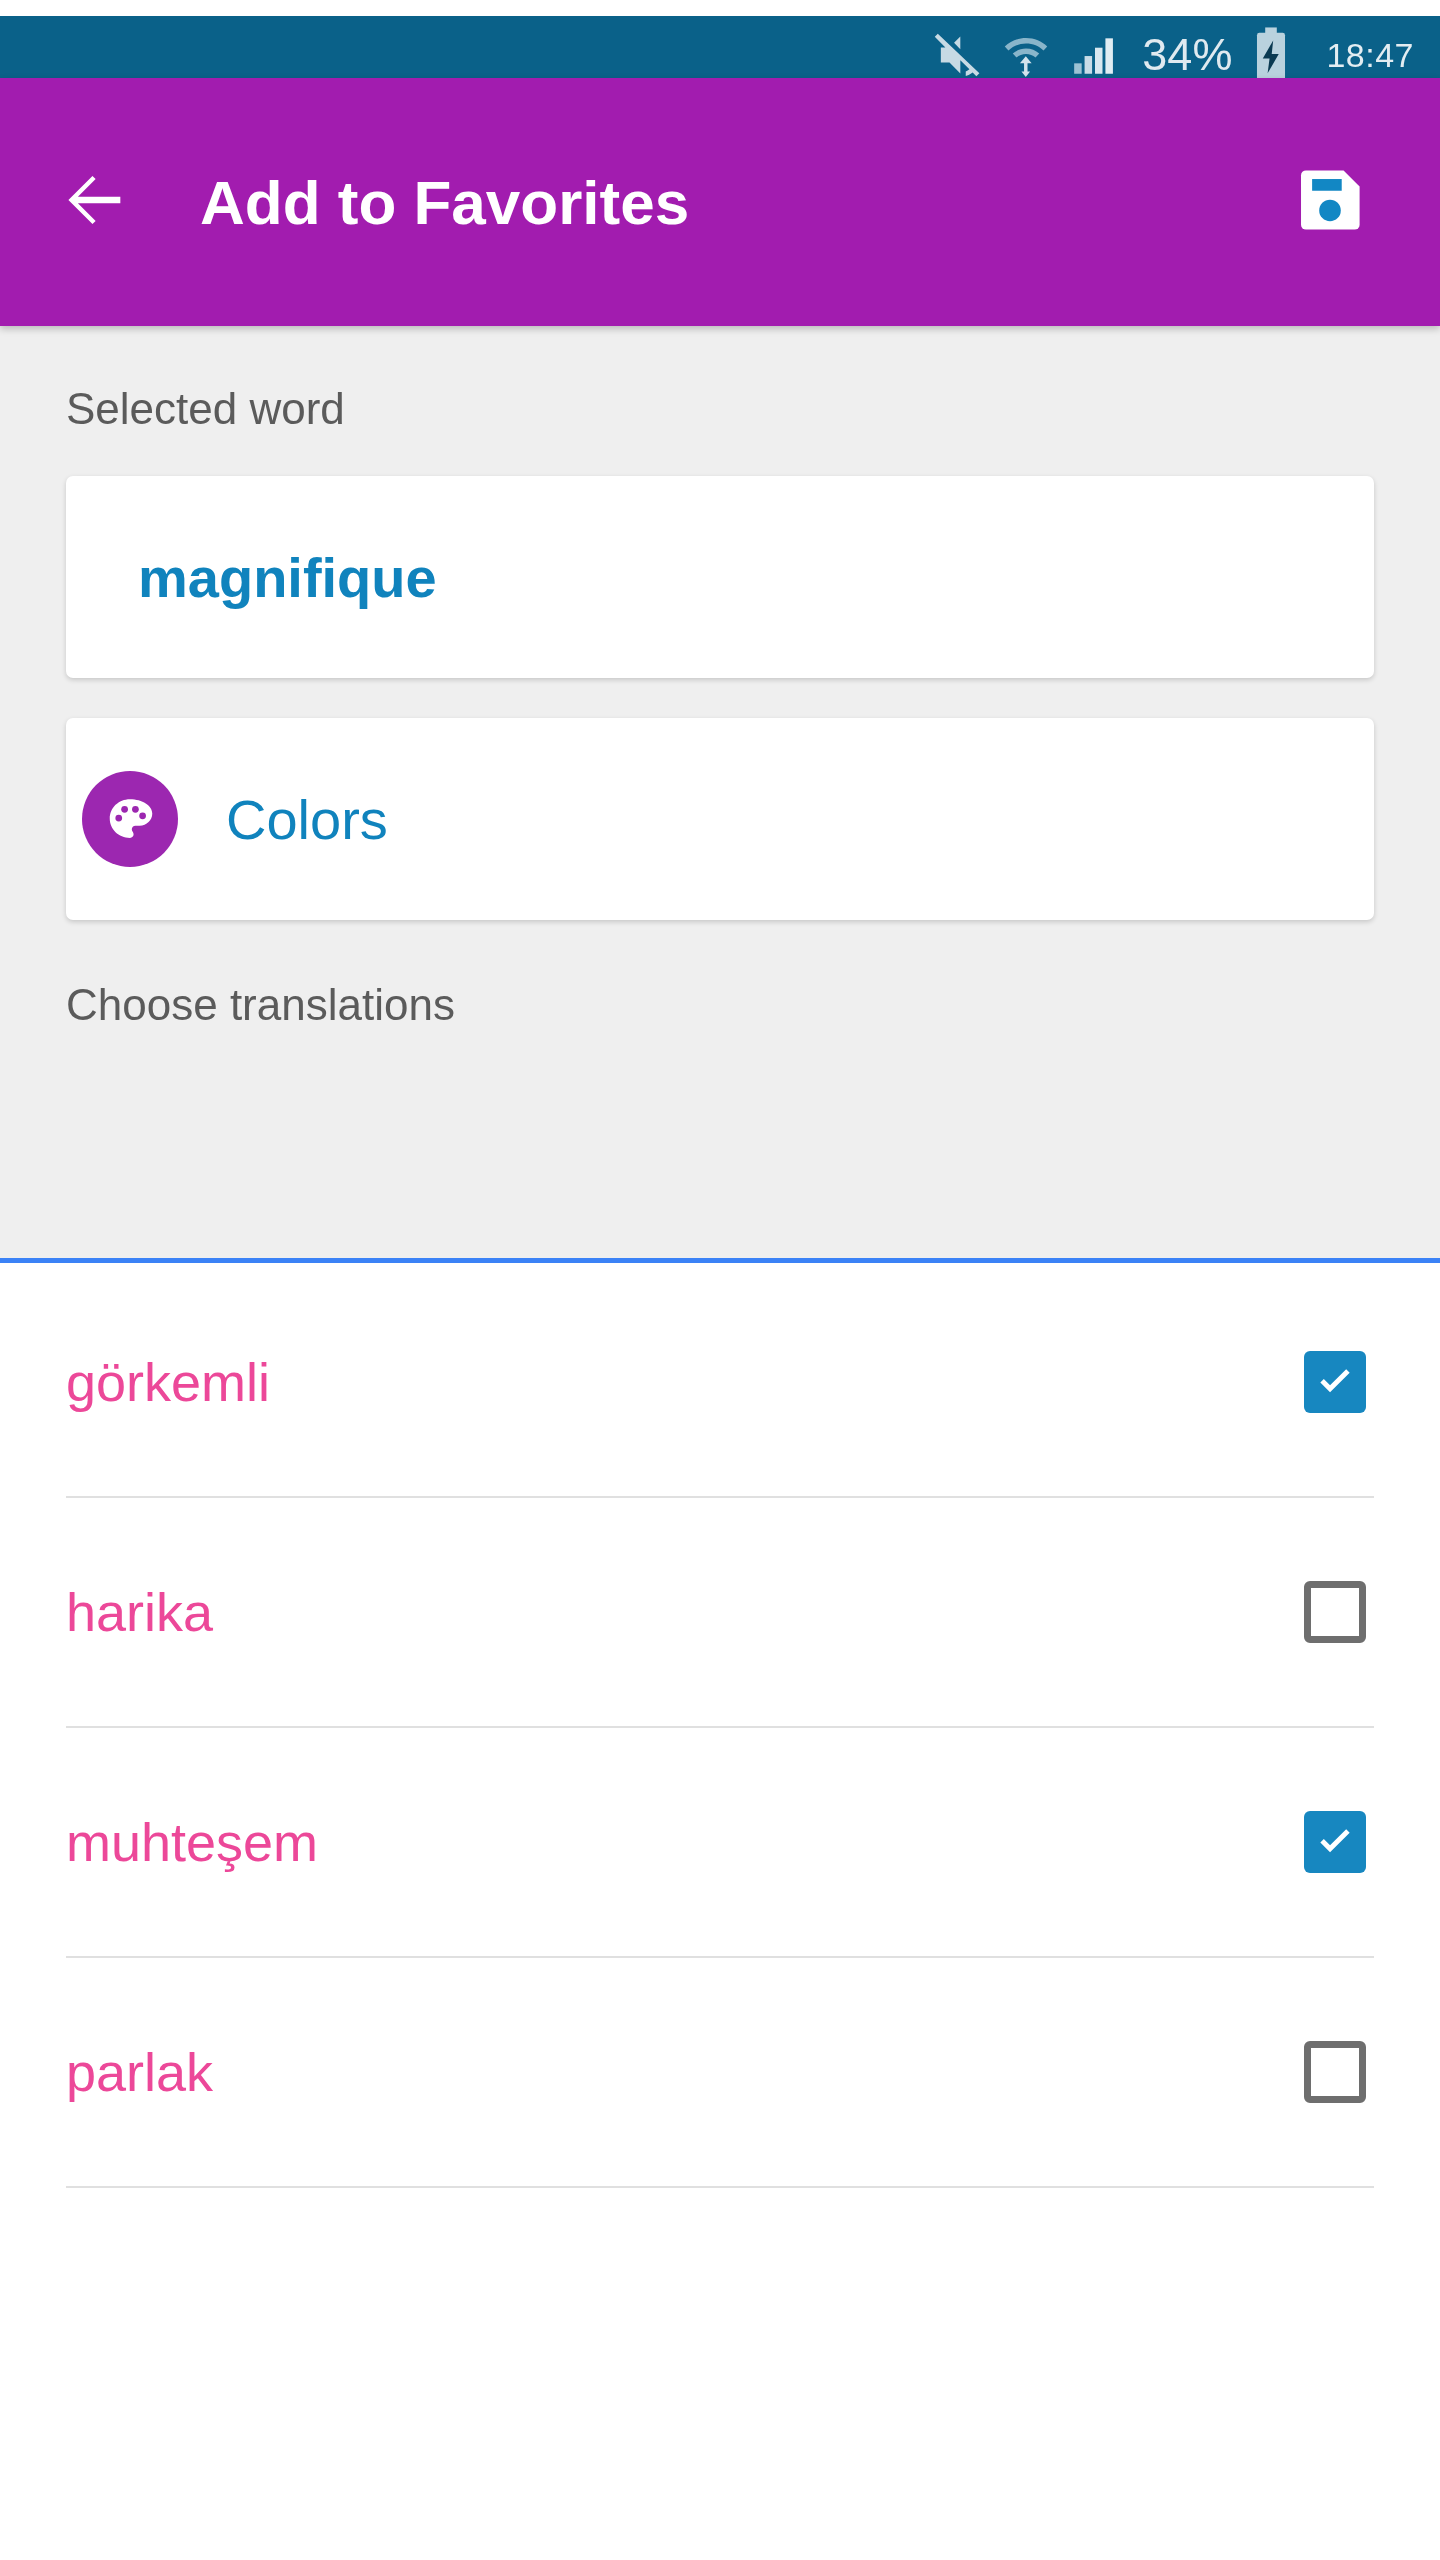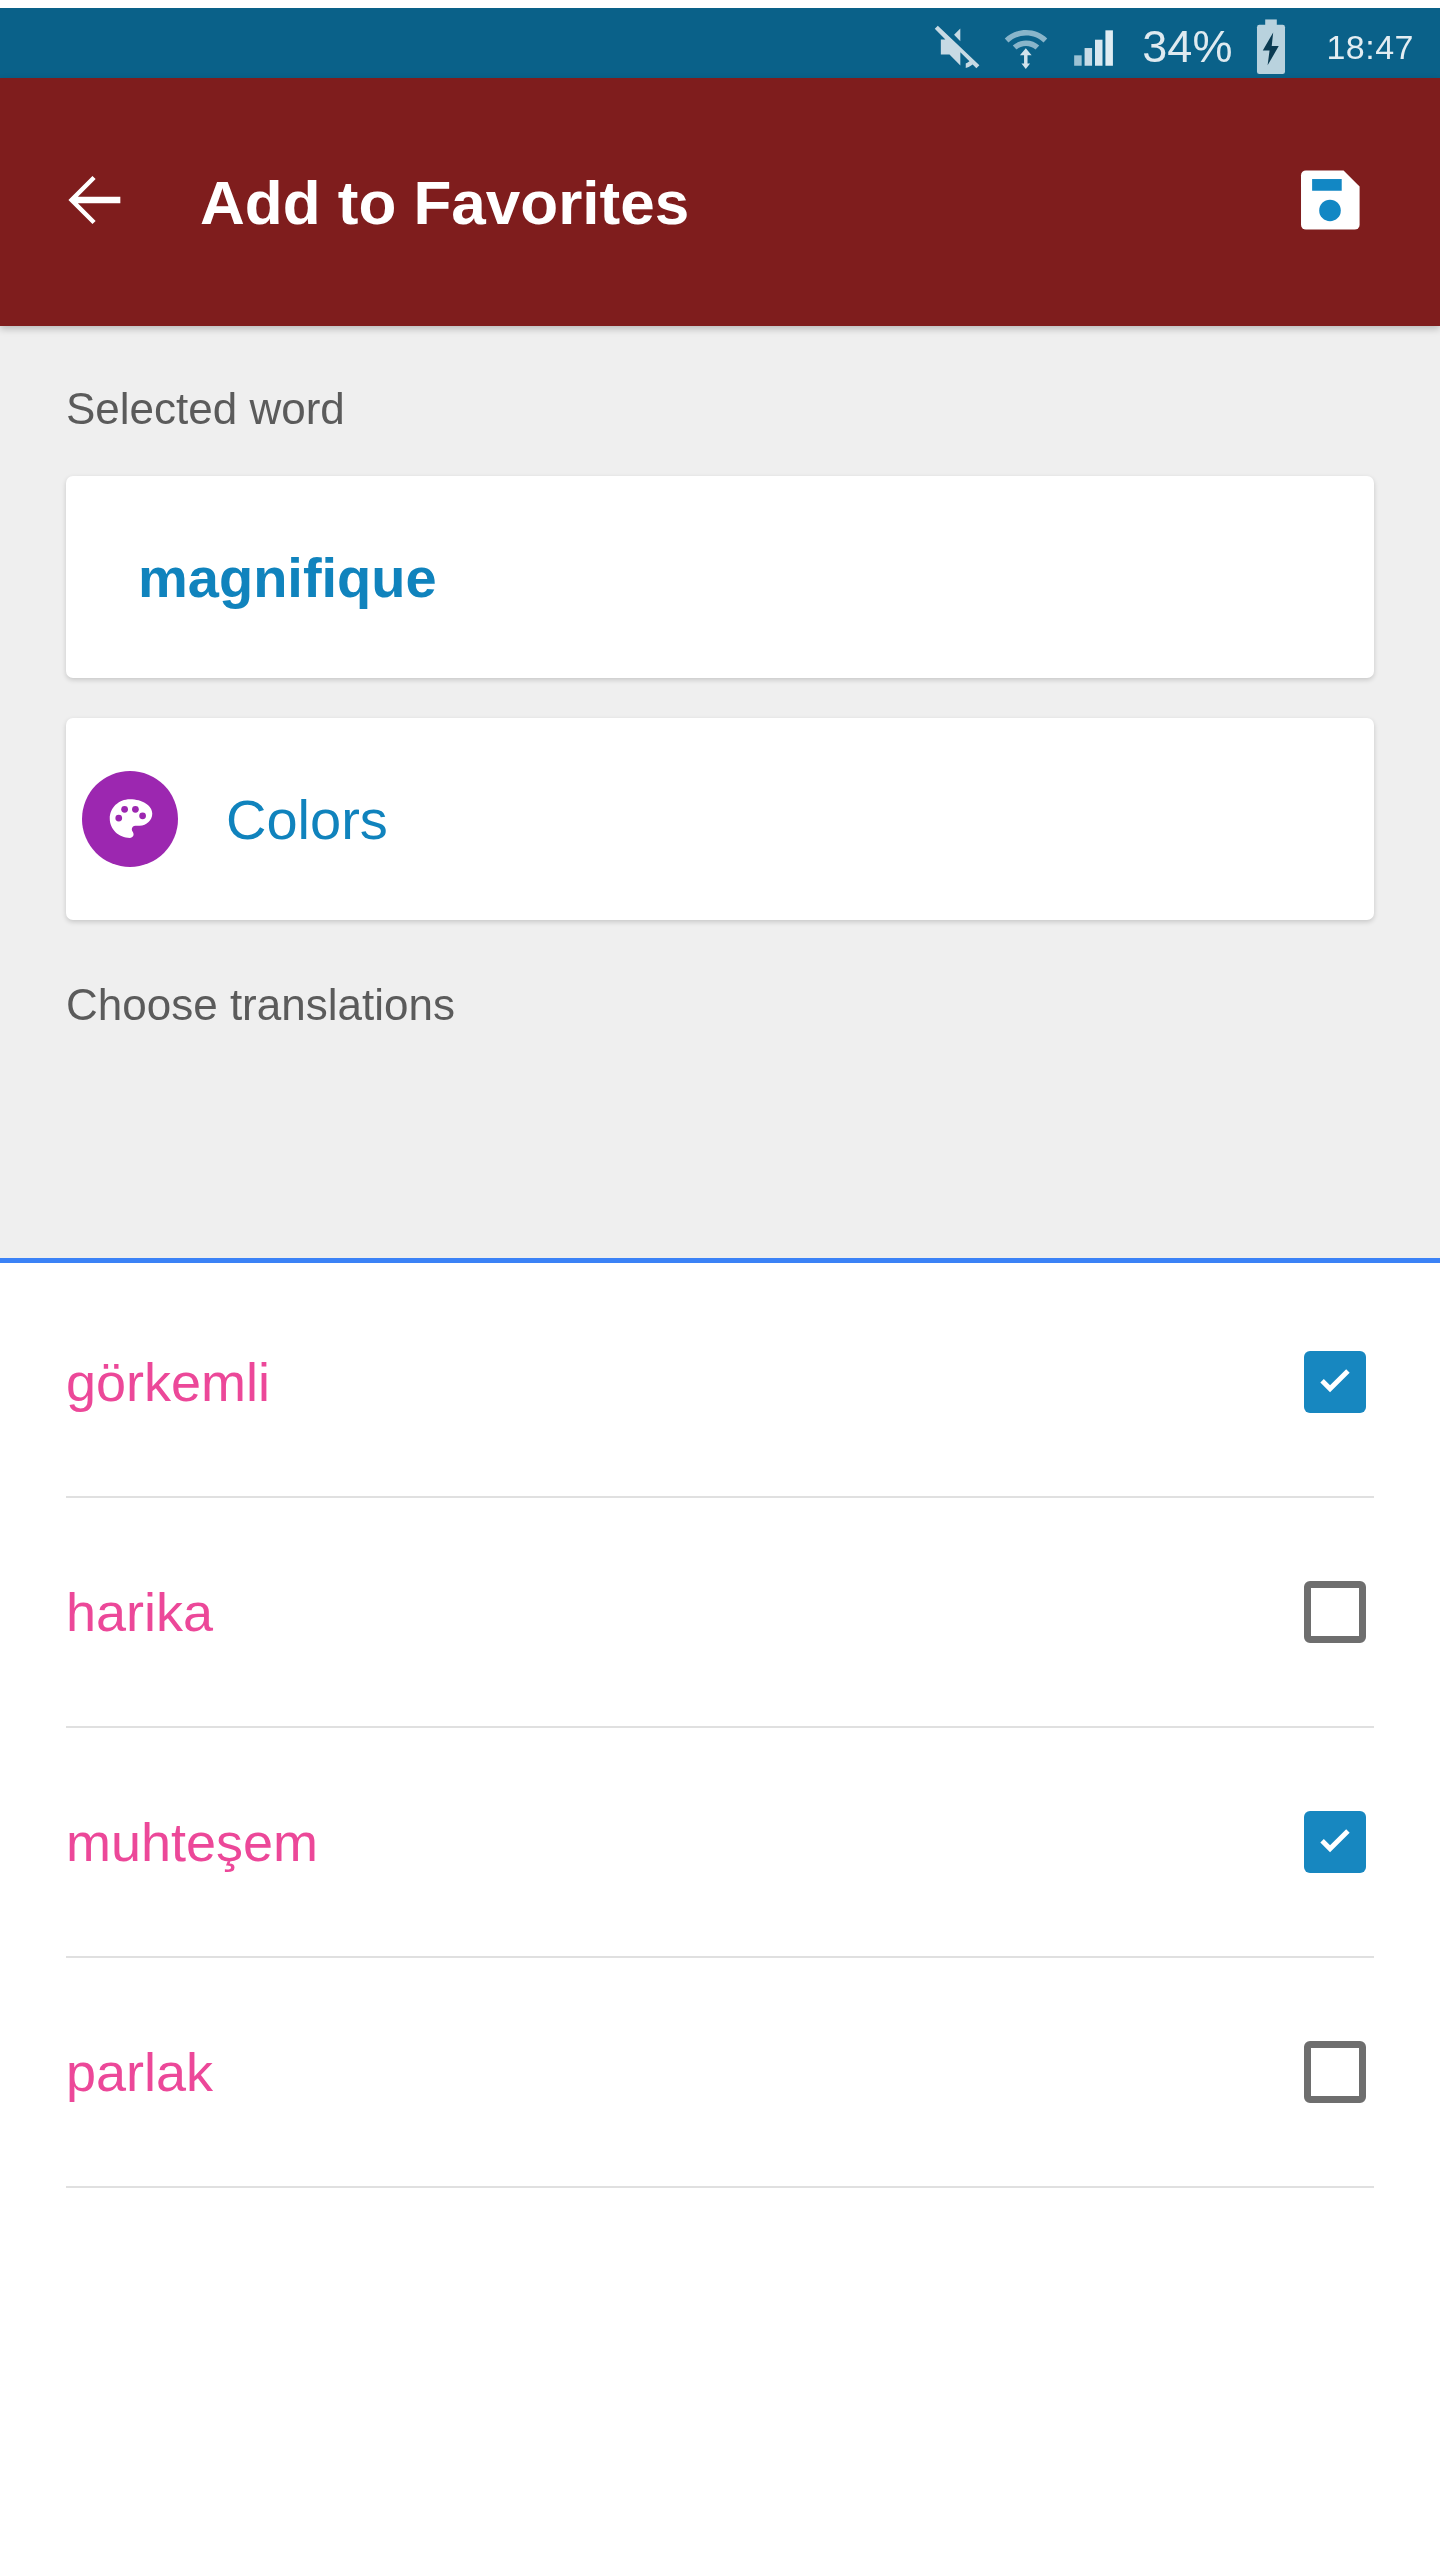--- a/index.html
+++ b/index.html
@@ -15,21 +15,21 @@
   #screen {
     position: relative;
     width: 1440px;
     height: 2560px;
     background: #ffffff;
   }
 
   
   .status-bar {
     position: absolute;
-    top: 8px; left: 0;
+    top: 16px; left: 0;
     width: 1440px;
     height: 78px;
     background: #0a6189;
     display: flex;
     align-items: center;
     justify-content: flex-end;
     padding-right: 26px;
   }
   .status-icons {
     display: flex;
@@ -52,21 +52,21 @@
     margin-left: 14px;
     letter-spacing: 0.5px;
   }
 
   
   .app-bar {
     position: absolute;
     top: 78px; left: 0;
     width: 1440px;
     height: 248px;
-    background: #7f1d1d;
+    background: #a21caf;
     display: flex;
     align-items: center;
     padding: 0 48px 0 56px;
     box-shadow: 0 3px 7px rgba(0,0,0,0.22);
     z-index: 5;
     text-align: center;
   }
   .back-btn {
     width: 78px; height: 78px;
     display: flex; align-items: center; justify-content: center;

